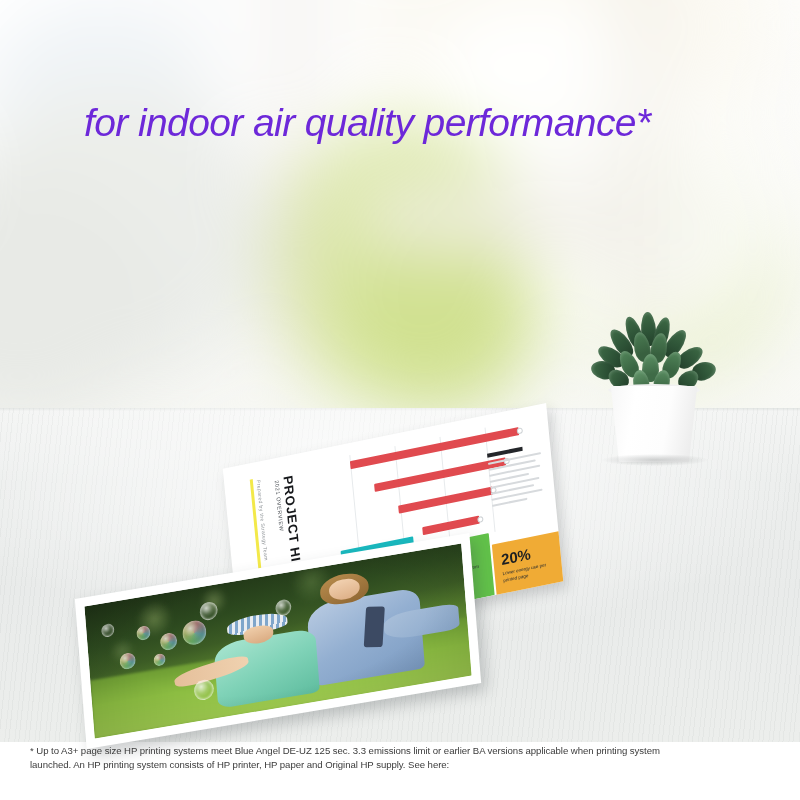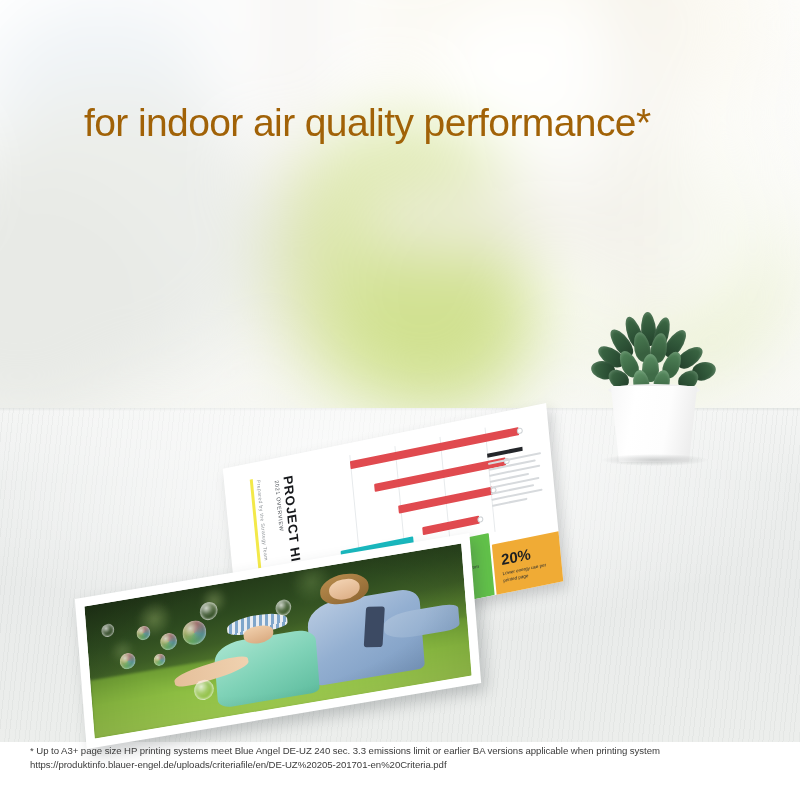--- a/index.html
+++ b/index.html
@@ -118,22 +118,23 @@
     margin: 0;
     text-transform: uppercase;
     white-space: pre-line;
   }
   .subhead {
     font-family: "Liberation Sans", sans-serif;
     font-weight: normal;
     font-size: 39px;
     line-height: 46px;
     letter-spacing: -0.6px;
-    color: #a16207;
+    color: #6d28d9;
     margin: 8px 0 0 0;
+    font-style: italic;
   }
 
   
   .plant { position: absolute; left: 594px; top: 312px; width: 122px; height: 116px; }
   .plant-leaves { position: absolute; left: 0; top: 0; width: 122px; height: 86px; }
   .leaf {
     position: absolute;
     border-radius: 50% 50% 46% 46% / 58% 58% 42% 42%;
     background: linear-gradient(170deg, #3e6b46 0%, #2d5236 60%, #23402a 100%);
     box-shadow: inset 0 2px 3px rgba(255,255,255,.14);
@@ -516,17 +517,17 @@
 
       <div class="photo-vignette"></div>
     </div>
   </div>
 
   <div class="headline-block">
     <p class="subhead">for indoor air quality performance*</p>
   </div>
 
   <div class="footnote">
-    <p>* Up to A3+ page size HP printing systems meet Blue Angel DE-UZ 240 sec. 3.3 emissions limit or earlier BA versions applicable when printing system</p>
-    <p>https://produktinfo.blauer-engel.de/uploads/criteriafile/en/DE-UZ%20205-201701-en%20Criteria.pdf</p>
+    <p>* Up to A3+ page size HP printing systems meet Blue Angel DE-UZ 125 sec. 3.3 emissions limit or earlier BA versions applicable when printing system</p>
+    <p>launched. An HP printing system consists of HP printer, HP paper and Original HP supply. See here:</p>
   </div>
 
 </div>
 
 </body></html>

